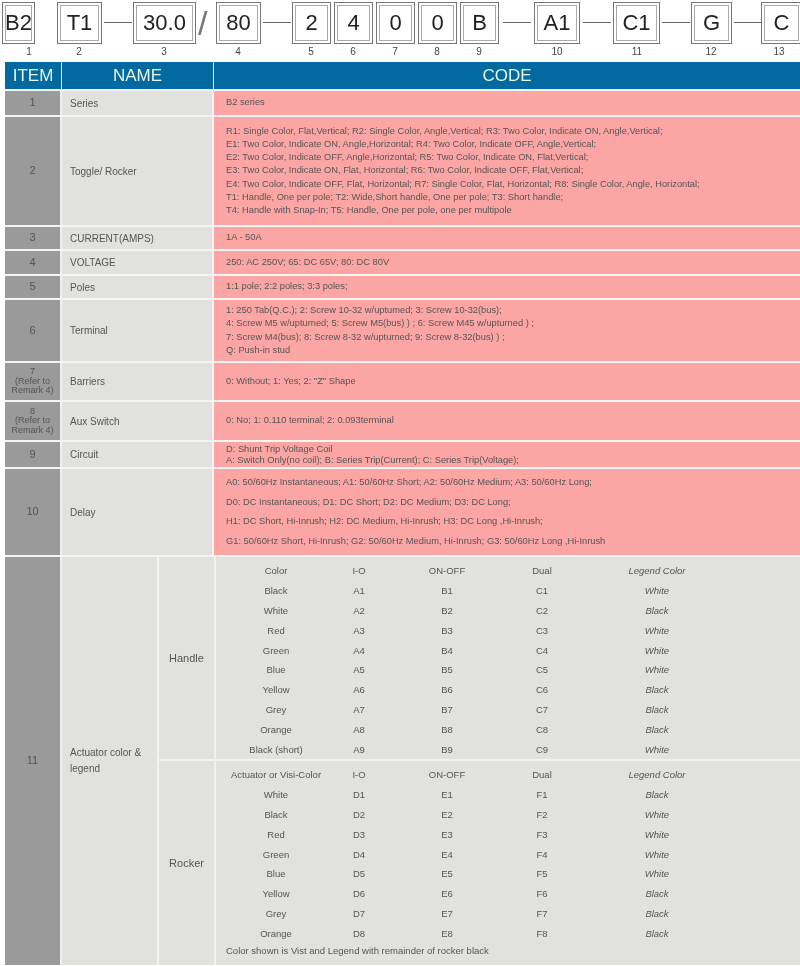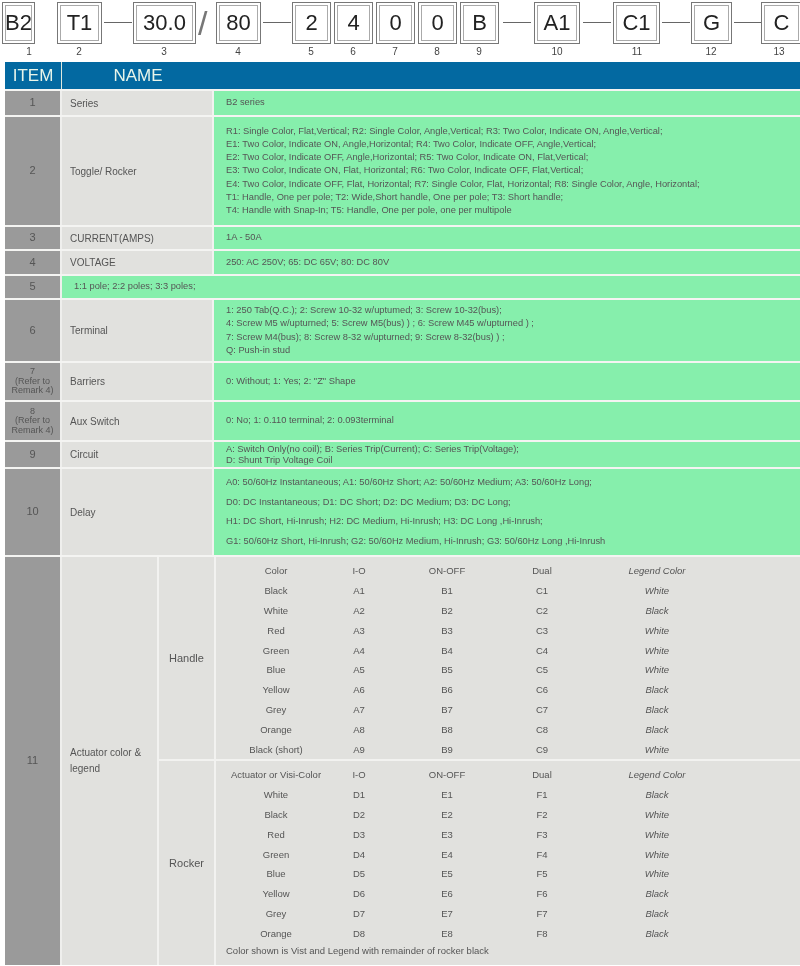--- a/index.html
+++ b/index.html
@@ -21,21 +21,21 @@
   .hdr > div { display: flex; align-items: center; justify-content: center; border-right: 1px solid #dfe9df; }
   .hdr > div:last-child { border-right: none; }
   .c-item { width: 57px; flex: none; }
   .c-name { width: 152px; flex: none; }
   .c-code { flex: 1; }
 
   .row { display: flex; border-top: 2px solid #f4f4f2; }
   .row .num { width: 57px; flex: none; background: #9a9a9a; color: #555; font-size: 11px;
               display: flex; align-items: center; justify-content: center; text-align: center; line-height: 1.05; border-right: 2px solid #efefed; }
   .row .nm { width: 152px; flex: none; background: #e1e1de; font-size: 10px; color: #555; display: flex; align-items: center; padding-left: 8px; border-right: 2px solid #f2f2f0; }
-  .row .cd { flex: 1; background: #86efac; font-size: 9.3px; color: #555; display: flex; flex-direction: column; justify-content: center; padding-left: 12px; line-height: 13.2px; }
+  .row .cd { flex: 1; background: #fca5a5; font-size: 9.3px; color: #555; display: flex; flex-direction: column; justify-content: center; padding-left: 12px; line-height: 13.2px; }
   .row .cd .ln { white-space: nowrap; }
   .small-num { font-size: 9px !important; }
 
   
   .r11 .nm11 { width: 97px; flex: none; background: #e1e1de; font-size: 10px; color: #555; padding: 188px 0 0 8px; line-height: 16px; border-right: 2px solid #f2f2f0; }
   .r11 .sub { flex: 1; display: flex; flex-direction: column; }
   .subsec { display: flex; background: #e1e1de; }
   .subsec + .subsec { border-top: 2px solid #f2f2f0; }
   .subsec .lab { width: 57px; flex: none; font-size: 11px; display: flex; align-items: center; justify-content: center; border-right: 2px solid #f2f2f0; }
   .subsec .grid { flex: 1; padding-top: 4px; }
@@ -85,20 +85,21 @@
   <div class="pos" style="left:557px">10</div>
   <div class="pos" style="left:637px">11</div>
   <div class="pos" style="left:711px">12</div>
   <div class="pos" style="left:779px">13</div>
 </div>
 
 <div class="tbl">
   <div class="hdr">
     <div class="c-item">ITEM</div>
     <div class="c-name">NAME</div>
+    <div class="c-code">CODE</div>
   </div>
 
   <div class="row" style="height:26px">
     <div class="num">1</div>
     <div class="nm">Series</div>
     <div class="cd">
         <div class="ln">B2 series</div>
       </div>
   </div>
 
@@ -127,20 +128,21 @@
   <div class="row" style="height:25px">
     <div class="num">4</div>
     <div class="nm">VOLTAGE</div>
     <div class="cd">
         <div class="ln">250: AC 250V;   65: DC 65V;   80: DC 80V</div>
       </div>
   </div>
 
   <div class="row" style="height:24px">
     <div class="num">5</div>
+    <div class="nm">Poles</div>
     <div class="cd">
         <div class="ln">1:1 pole;   2:2 poles;   3:3 poles;</div>
       </div>
   </div>
 
   <div class="row" style="height:63px">
     <div class="num">6</div>
     <div class="nm">Terminal</div>
     <div class="cd">
       <div class="ln">1: 250 Tab(Q.C.);    2: Screw 10-32 w/uptumed;    3: Screw 10-32(bus);</div>
@@ -169,22 +171,22 @@
     <div class="nm">Aux Switch</div>
     <div class="cd">
         <div class="ln">0: No;   1: 0.110 terminal;   2: 0.093terminal</div>
       </div>
   </div>
 
   <div class="row" style="height:27px">
     <div class="num">9</div>
     <div class="nm">Circuit</div>
     <div class="cd" style="line-height:11px">
+      <div class="ln">D: Shunt Trip Voltage Coil</div>
       <div class="ln">A: Switch Only(no coil);   B: Series Trip(Current);   C: Series Trip(Voltage);</div>
-      <div class="ln">D: Shunt Trip Voltage Coil</div>
     </div>
   </div>
 
   <div class="row" style="height:88px">
     <div class="num">10</div>
     <div class="nm">Delay</div>
     <div class="cd" style="line-height:19.5px">
       <div class="ln">A0: 50/60Hz Instantaneous;    A1: 50/60Hz Short;    A2: 50/60Hz Medium;    A3: 50/60Hz Long;</div>
       <div class="ln">D0: DC Instantaneous;    D1: DC Short;    D2: DC Medium;    D3: DC Long;</div>
       <div class="ln">H1: DC Short, Hi-Inrush;    H2: DC Medium, Hi-Inrush;    H3: DC Long ,Hi-Inrush;</div>

